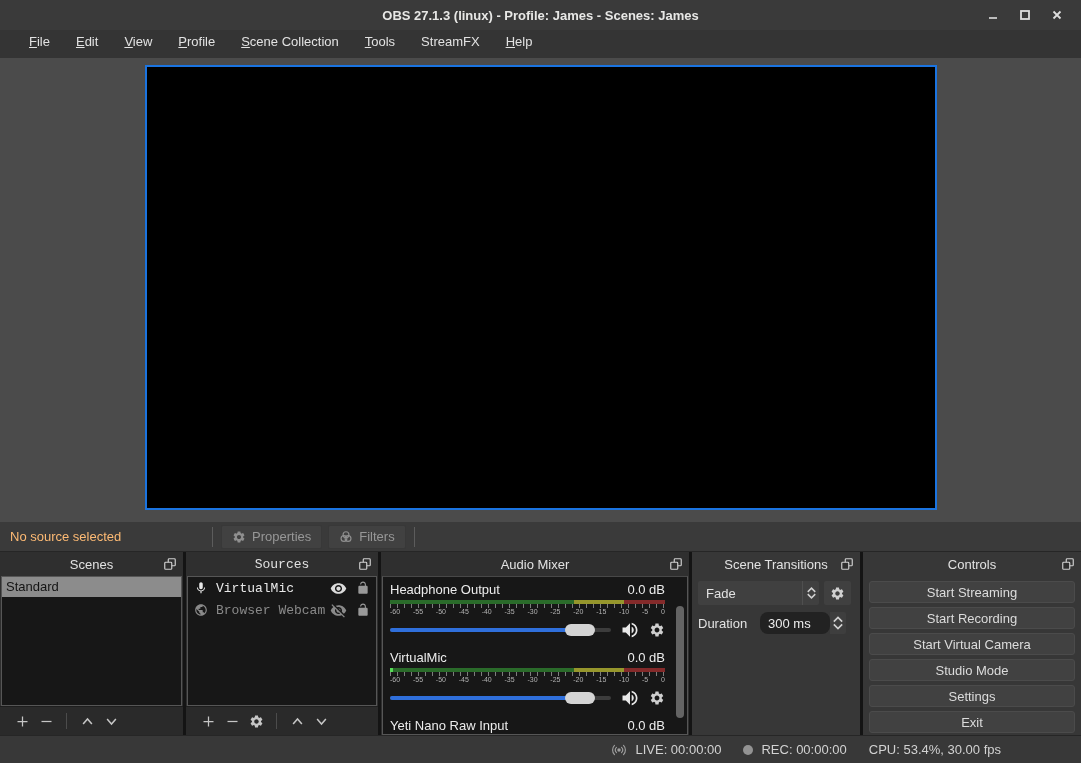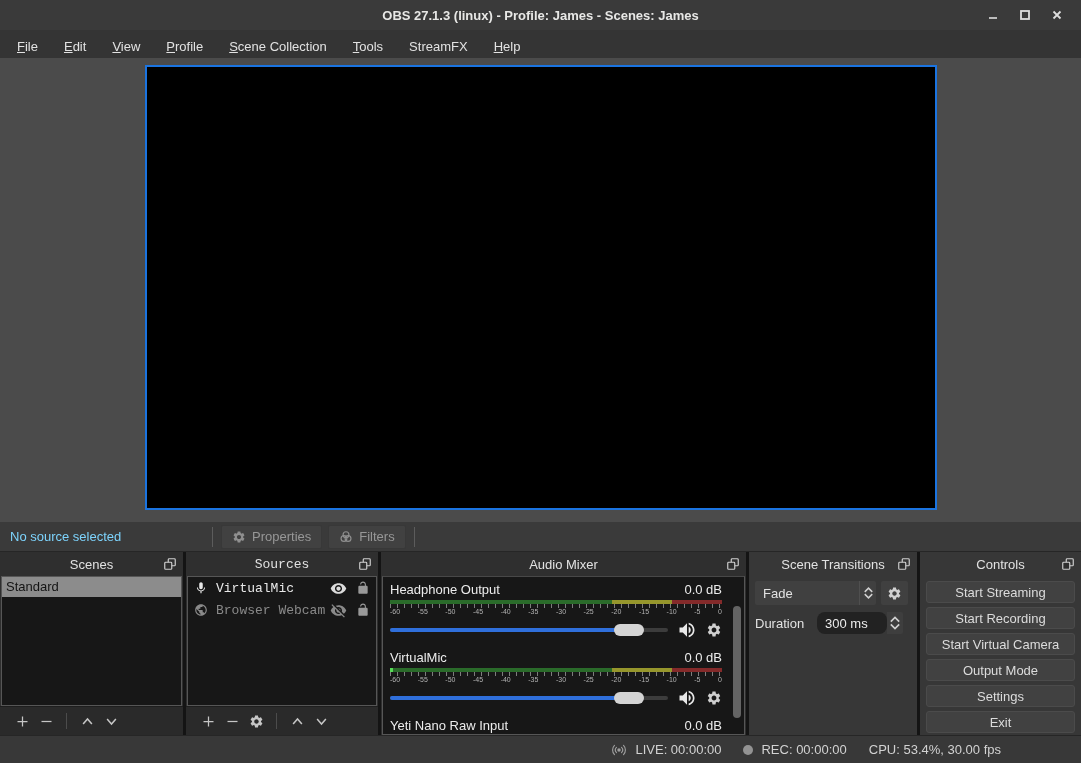--- a/index.html
+++ b/index.html
@@ -8,48 +8,48 @@
   .window { position:relative; width:1081px; height:763px; background:#2e2e2e; overflow:hidden; }
 
   
   .titlebar { position:relative; height:30px; background:#3a3a3a; display:flex; align-items:center; }
   .titlebar .title { position:absolute; left:0; right:0; text-align:center; font-weight:bold; color:#e8e8e6; font-size:13px; }
   .win-controls { position:absolute; right:8px; top:0; height:30px; display:flex; align-items:center; }
   .win-btn { width:32px; height:30px; display:flex; align-items:center; justify-content:center; color:#dedede; background:transparent; border:none; cursor:pointer; }
   .win-btn svg { width:10px; height:10px; }
 
   
-  .menubar { height:28px; background:#343434; display:flex; align-items:flex-end; padding-left:4px; }
+  .menubar { height:28px; background:#343434; display:flex; align-items:flex-start; padding-left:16px; }
   .menu-item { display:inline-block; padding:4px 13px; color:#e2e2e2; font-size:13px; cursor:default; }
   .menu-item::first-letter { text-decoration:underline; }
   .menu-item.no-accel::first-letter { text-decoration:none; }
 
   
   .preview-area { position:relative; height:464px; background:#4b4b4b; }
   .canvas { position:absolute; left:145px; top:7px; width:792px; height:445px; background:#000; border:2px solid #1b74e0; }
 
   
   .source-toolbar { height:30px; background:#3a3a3a; display:flex; align-items:center; padding-left:10px; border-bottom:1px solid #262626; }
-  .status-text { color:#7dd3fc; width:197px; }
+  .status-text { color:#fdba74; width:197px; }
   .vdivider { width:1px; height:20px; background:#5c5c5c; margin:0 5px; }
   .tool-btn { display:flex; align-items:center; gap:6px; height:24px; padding:0 10px; margin:0 3px; background:#414141; border:1px solid #383838; border-radius:2px; color:#979797; font-size:13px; cursor:default; }
   .tool-btn svg { width:14px; height:14px; color:#8f8f8f; }
 
   
   .docks { height:183px; background:#141414; display:flex; gap:3px; }
   .dock { background:#2f2f2f; display:flex; flex-direction:column; position:relative; }
   .dock.light { background:#373737; }
   .dock-header { position:relative; height:24px; display:flex; align-items:center; justify-content:center; flex:0 0 auto; }
   .dock-title { color:#e2e2e2; font-size:13px; }
   .popout { position:absolute; right:6px; top:5px; width:14px; height:14px; color:#cfcfcf; cursor:pointer; }
   .popout svg { width:14px; height:14px; }
 
   .dock-scenes { width:183px; }
   .dock-sources { width:192px;font-family:Liberation Mono, monospace; }
-  .dock-mixer { width:365px; }
+  .dock-mixer { width:308px; }
   .dock-transitions { width:168px; }
   .dock-controls { flex:1;justify-content:space-between; }
 
   .listbox { flex:1; margin:0 1px; background:#171717; border:1px solid #565656; overflow:hidden; }
   .scene-row { height:20px; line-height:20px; padding-left:4px; background:#8c8c8c; color:#141414; cursor:pointer; }
   .source-row { height:22px; display:flex; align-items:center; padding:0 6px; color:#e8e8e8; cursor:pointer; }
   .source-row .src-icon { width:14px; height:14px; margin-right:8px; flex:0 0 auto; }
   .source-row .src-name { flex:1; white-space:nowrap; overflow:hidden; }
   .source-row .eye { width:17px; height:17px; color:#dcdcdc; margin-right:9px; cursor:pointer; }
   .source-row .lock { width:14px; height:14px; color:#999; cursor:pointer; }
@@ -488,21 +488,21 @@
       <div class="dock-header">
         <span class="dock-title">Controls</span>
         <span class="popout"><svg>
               <use href="#i-popout"></use>
             </svg></span>
       </div>
       <div class="controls-body">
         <button class="ctl-btn">Start Streaming</button>
         <button class="ctl-btn">Start Recording</button>
         <button class="ctl-btn">Start Virtual Camera</button>
-        <button class="ctl-btn">Output Mode</button>
+        <button class="ctl-btn">Studio Mode</button>
         <button class="ctl-btn">Settings</button>
         <button class="ctl-btn">Exit</button>
       </div>
     </section>
 
   </div>
 
   <div class="statusbar">
     <div class="sb-group" style="margin-left:0">
       <svg class="sb-icon">

